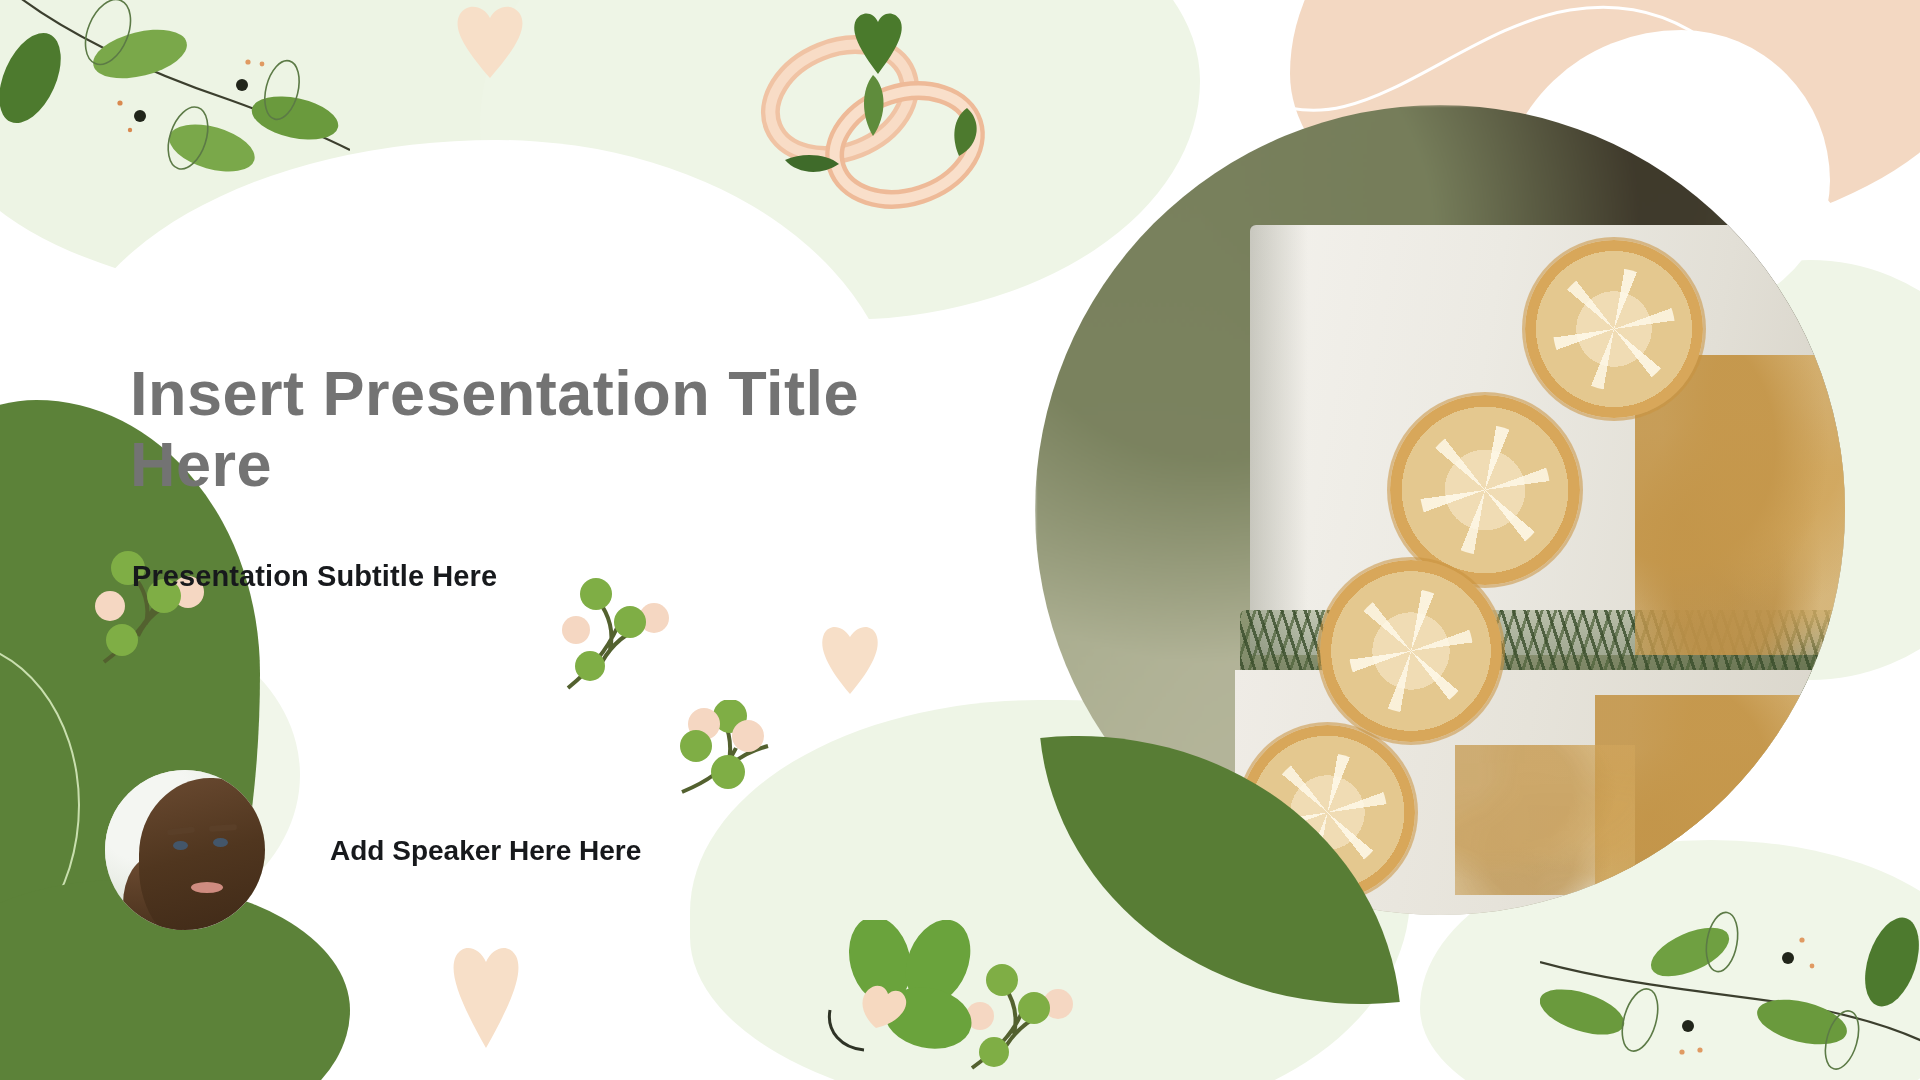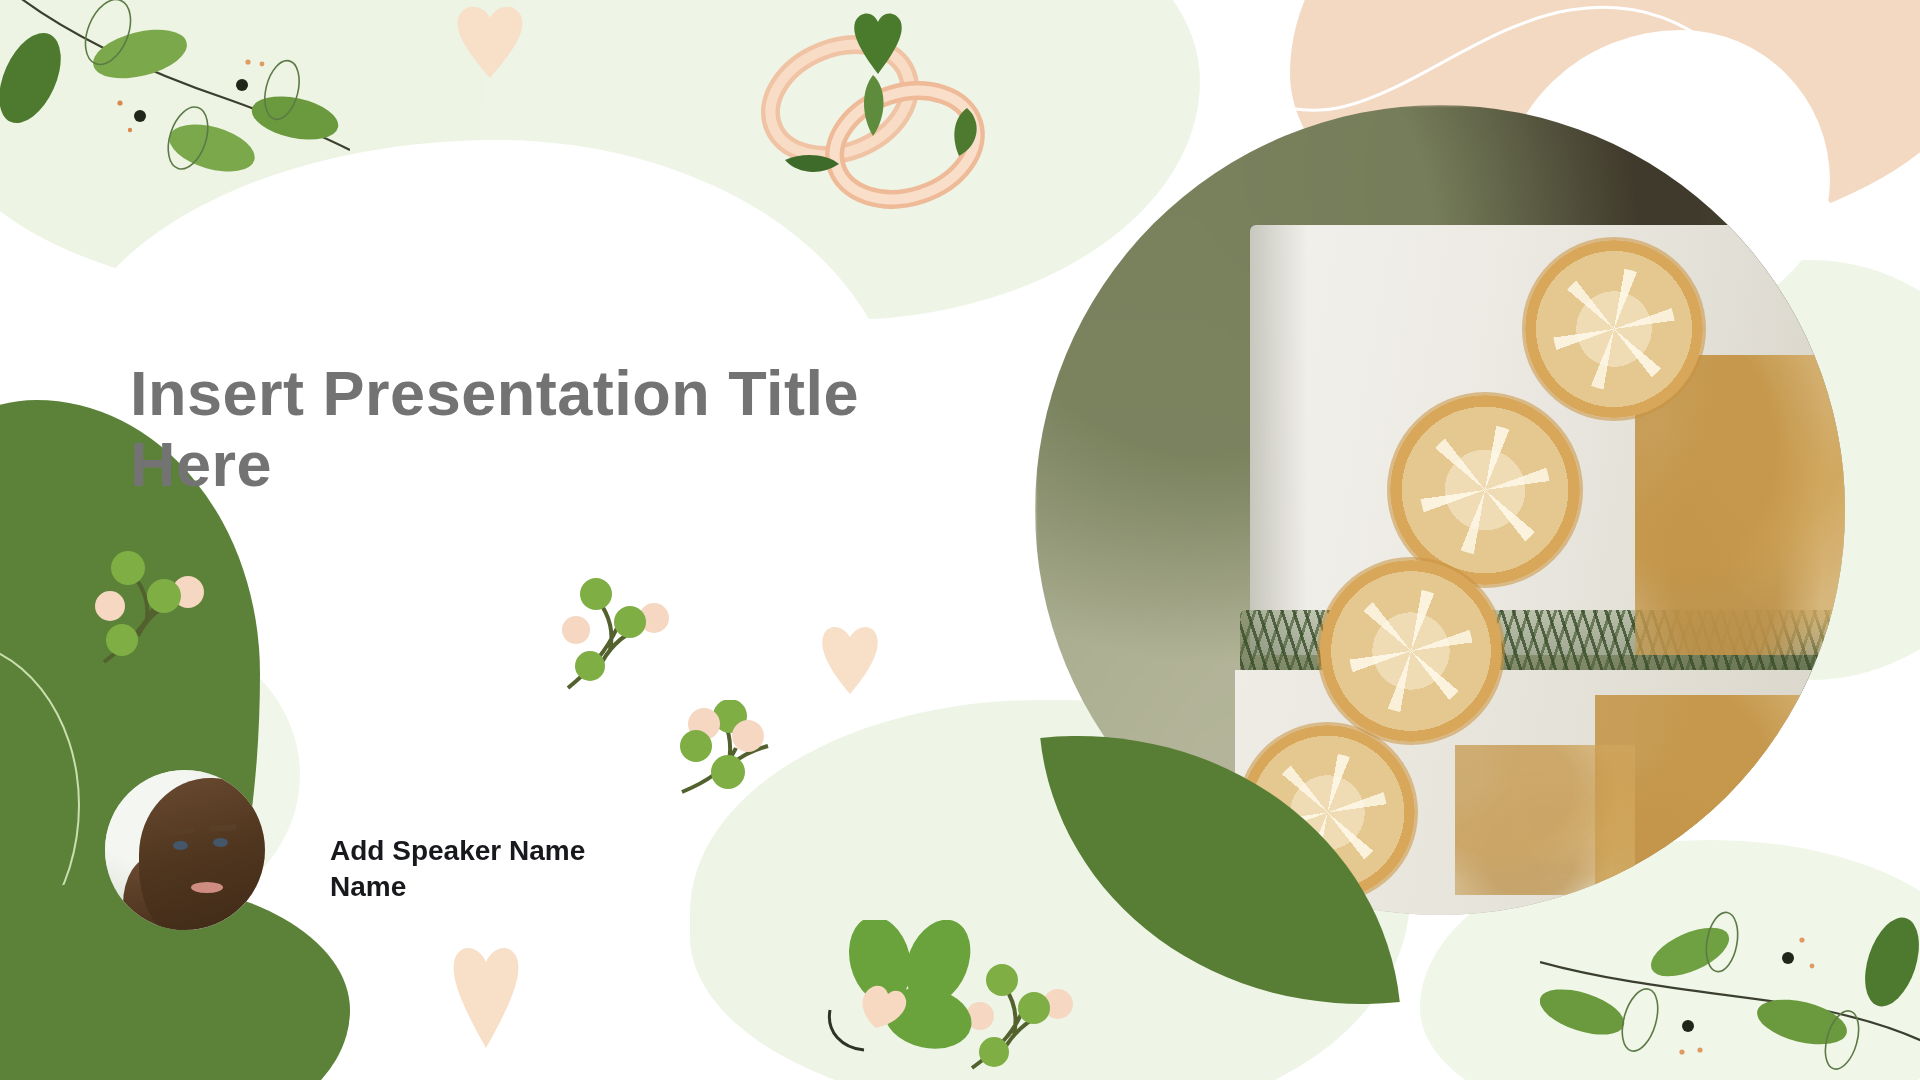--- a/index.html
+++ b/index.html
@@ -432,15 +432,16 @@
     <div class="face"></div>
     <div class="hair"></div>
     <div class="brow l"></div>
     <div class="brow r"></div>
     <div class="eye l"></div>
     <div class="eye r"></div>
     <div class="lips"></div>
   </div>
 
   <div class="layer title">Insert Presentation Title Here</div>
-  <div class="layer speaker-name">Add Speaker Name Name</div>
+  <div class="layer subtitle">Presentation Subtitle Here</div>
+  <div class="layer speaker-name">Add Speaker Here Here</div>
 
 </div>
 
 </body></html>

